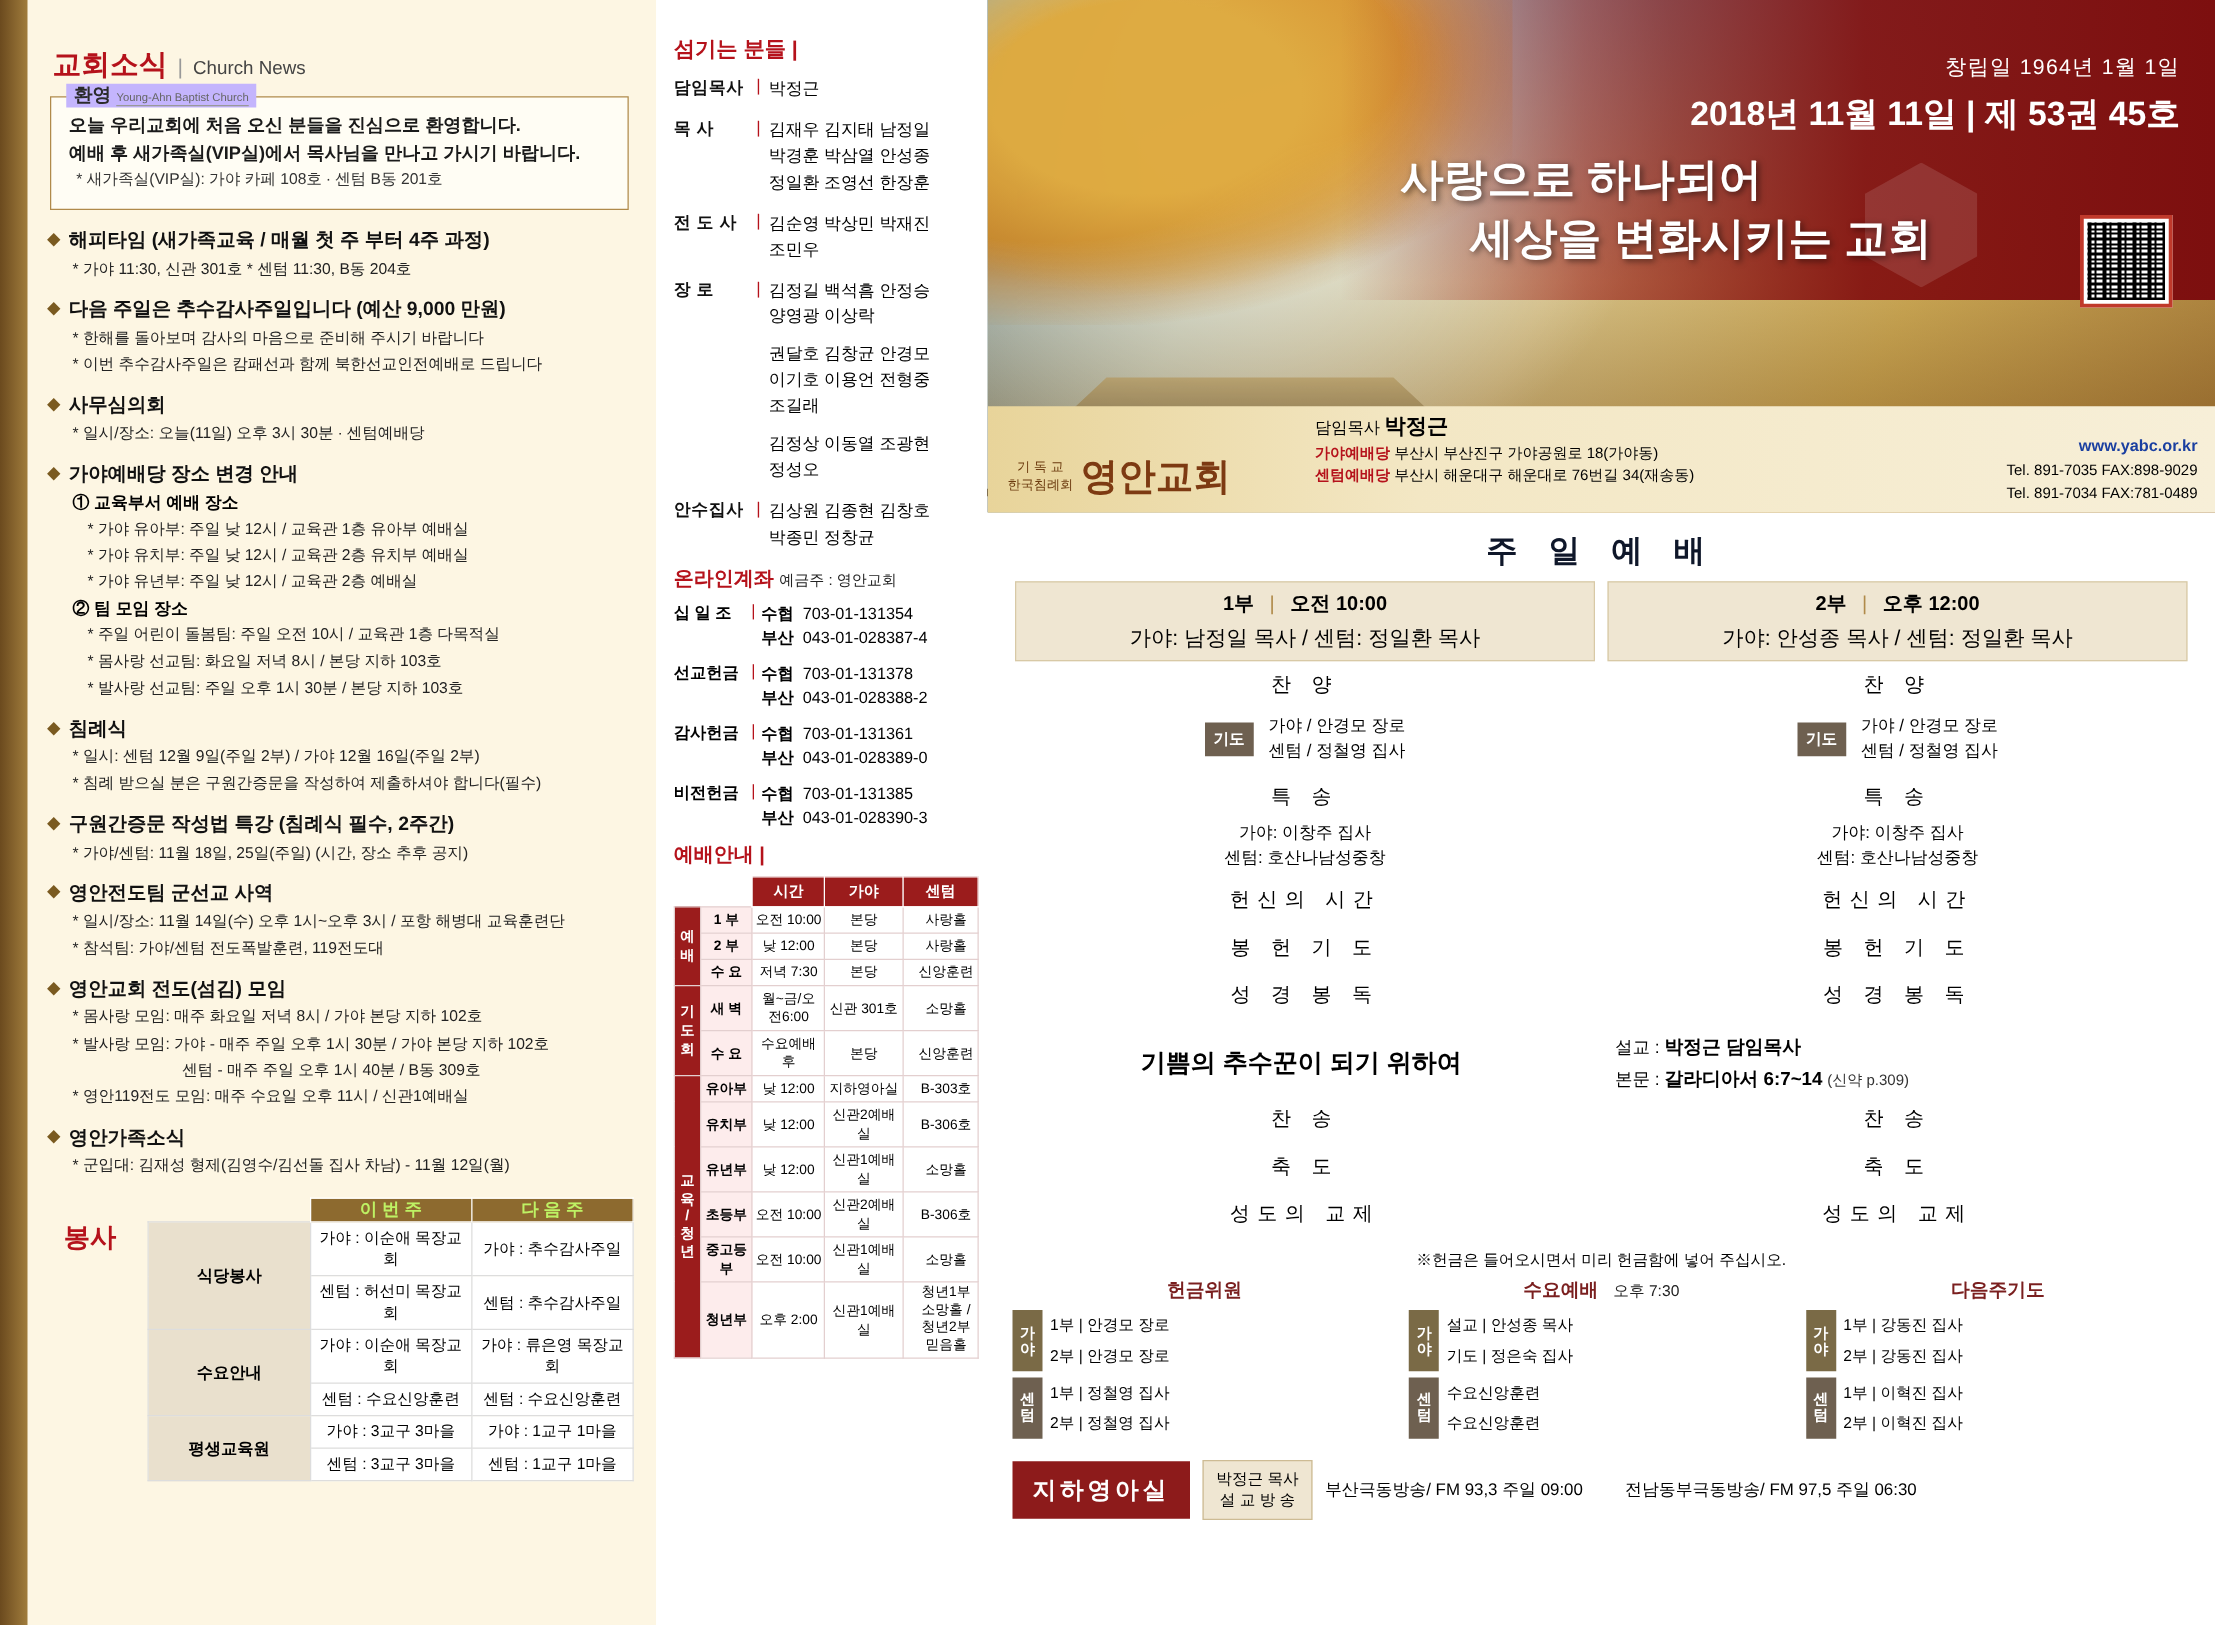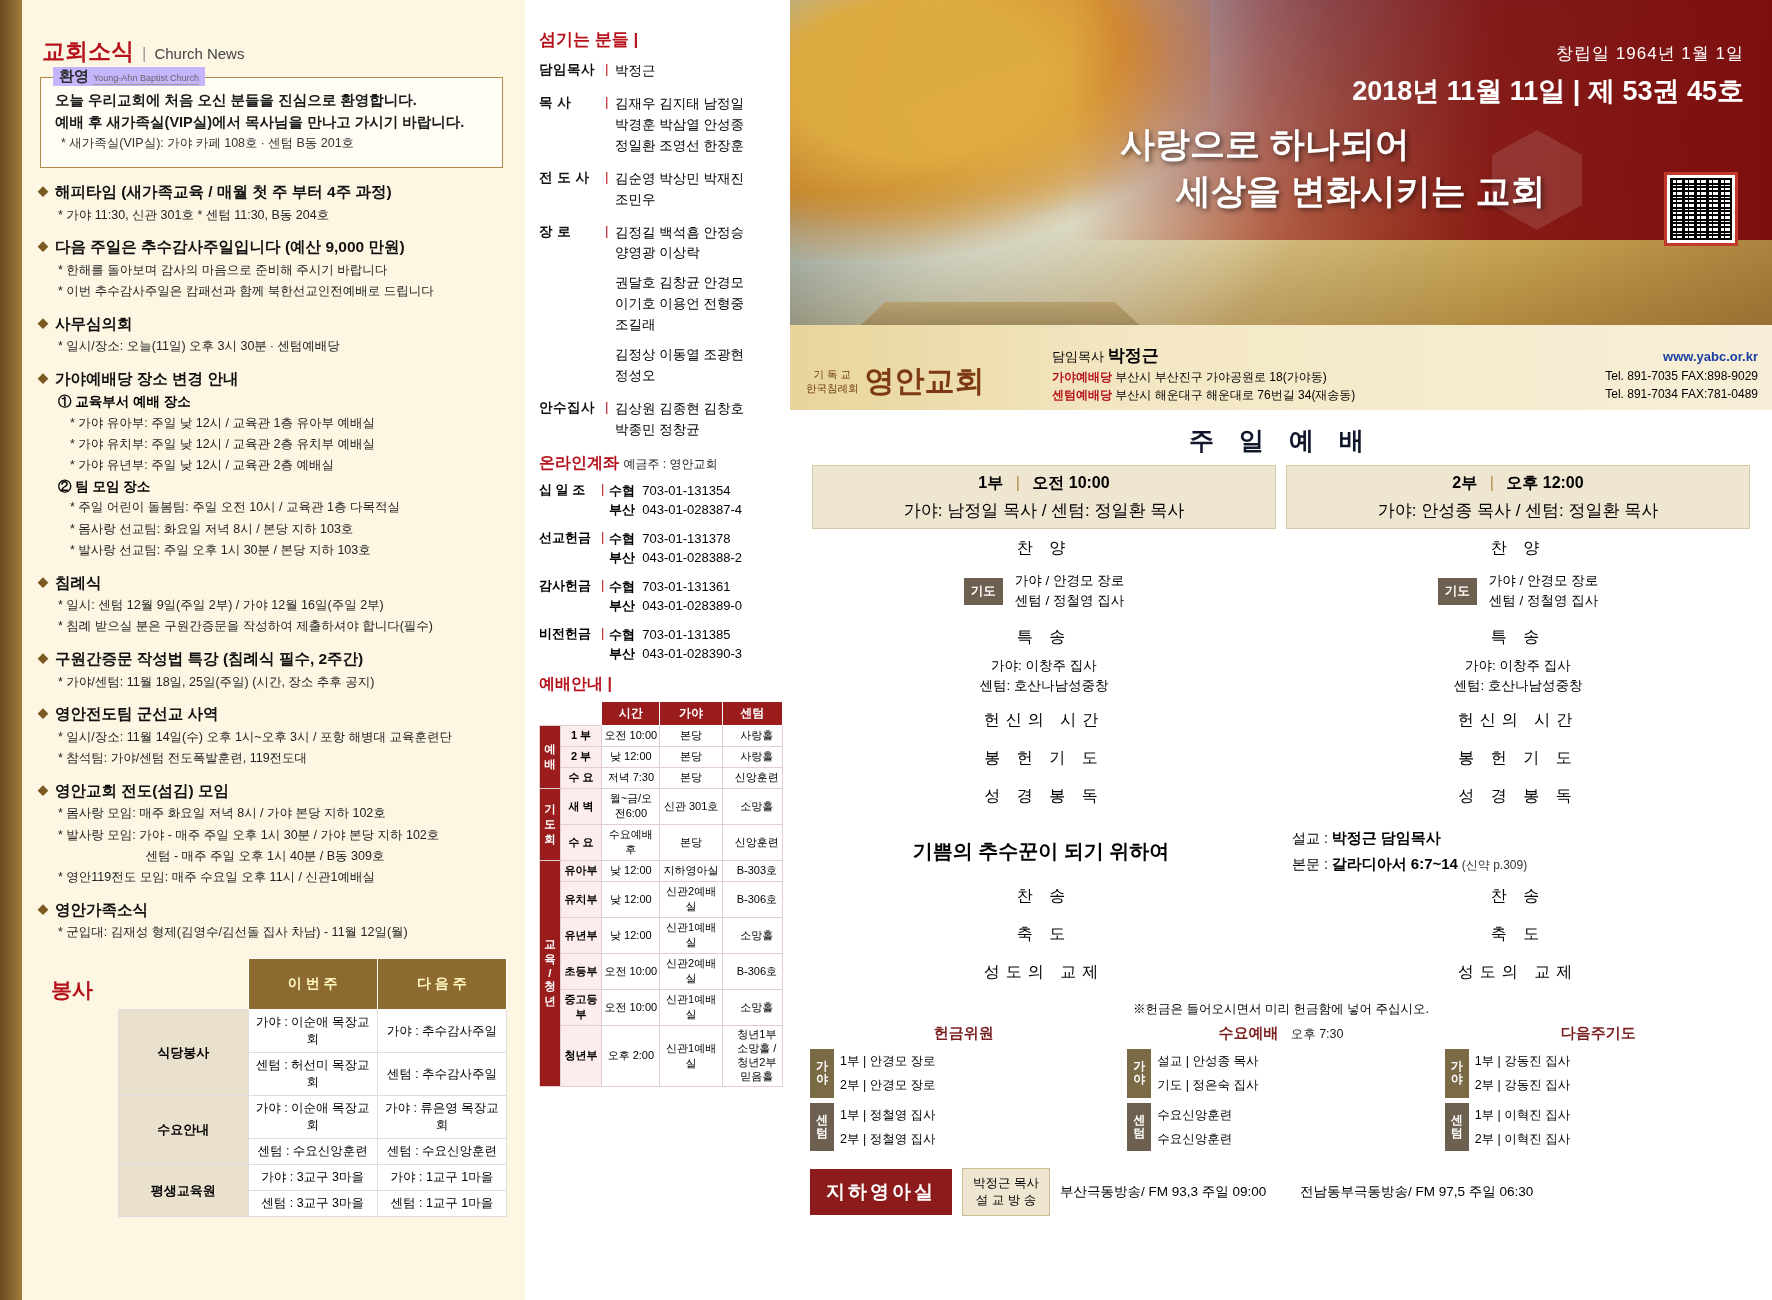--- a/index.html
+++ b/index.html
@@ -43,21 +43,21 @@
   .item-title{ font-size:15.5px; font-weight:bold; color:#111; display:flex; gap:7px; align-items:flex-start;}
   .dia{ color:#7a5a20; font-size:13px; line-height:1.35;}
   .item-sub{ font-size:12.5px; color:#222; margin:2.5px 0 0 20px; line-height:1.5;}
   .item-sub.ind{ margin-left:32px; }
   .circled{ margin:3px 0 1px 20px; font-size:13.5px; font-weight:bold;}
 
   
   .bongsa-wrap{ display:flex; gap:10px; margin:16px 0 0 2px; align-items:flex-start;}
   .bongsa-title{ color:#b5121b; font-size:21px; font-weight:bold; width:96px; text-align:center; padding-top:18px;}
   table.bongsa{ border-collapse:collapse; font-size:12.5px; }
-  table.bongsa th{ background:#8d6a2f; color:#fef9c3; font-size:14px; font-weight:bold; padding:16px 0; width:172px; border:1px solid #fff;}
+  table.bongsa th{ background:#8d6a2f; color:#bef264; font-size:14px; font-weight:bold; padding:0 0; width:172px; border:1px solid #fff;}
   table.bongsa td{ border:1px solid #ddd; padding:4px 6px; background:#fff;}
   table.bongsa td.lab{ background:#e9e0cd; font-weight:bold; text-align:center; width:90px; font-size:13px;}
   table.bongsa td.val{ text-align:center; }
 
   
   .col-mid{ width:265px; padding:28px 10px 10px 14px; position:relative; background:#fff;}
   .mid-head{ color:#b5121b; font-size:17px; font-weight:bold; margin-bottom:10px; }
   .mid-head .bar{ color:#b5121b; }
   .srow{ display:flex; margin-bottom:12px; font-size:13.5px; }
   .srole{ width:66px; font-weight:bold; color:#111; letter-spacing:0.5px;}
@@ -116,21 +116,21 @@
     background-image:
       linear-gradient(90deg,#000 25%,transparent 0 50%,#000 0 60%,transparent 0),
       linear-gradient(#000 20%,transparent 0 42%,#000 0 55%,transparent 0 70%,#000 0 80%,transparent 0);
     background-size:12px 12px, 12px 12px;}
 
   .bannerbar{ position:absolute; left:0; bottom:0; width:100%; height:85px;
      background:linear-gradient(to right,#e8d49a,#f3e7c4 35%,#f7efd8);}
   .bb-left{ position:absolute; left:16px; bottom:8px; display:flex; align-items:center; gap:6px;}
   .bb-left .kcb{ font-size:10.5px; color:#6b3a0e; line-height:1.25; text-align:center;}
   .bb-left .logo{ font-size:30px; font-weight:bold; color:#7d3a12; font-family:"DejaVu Serif", serif; }
-  .bb-mid{ position:absolute; left:262px; bottom:6px; font-size:12px; line-height:1.5;}
+  .bb-mid{ position:absolute; left:262px; bottom:21px; font-size:12px; line-height:1.5;}
   .bb-mid .pastor{ font-size:13px; }
   .bb-mid .pastor b{ font-size:17px; }
   .bb-mid .red{ color:#b5121b; font-weight:bold;}
   .bb-right{ position:absolute; right:14px; bottom:6px; text-align:right; font-size:12px; line-height:1.55;}
   .bb-right .url{ color:#1a3fa0; font-weight:bold; font-size:13px; }
 
   .sunday-title{ text-align:center; color:#0f172a; font-size:25px; font-weight:bold; letter-spacing:9px; padding:14px 0 8px; }
   .order-wrap{ display:flex; gap:10px; padding:0 22px; }
   .order-col{ flex:1; }
   .ocard-head{ background:#efe6d2; border:1px solid #d8c9a6; text-align:center; padding:7px 0 6px; }

